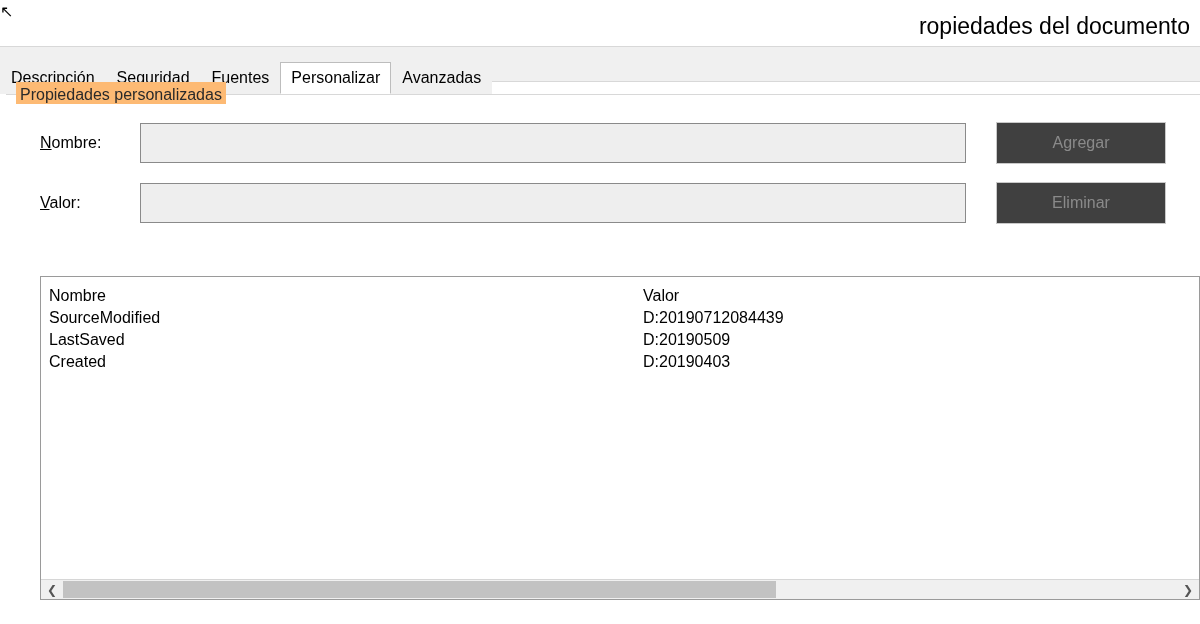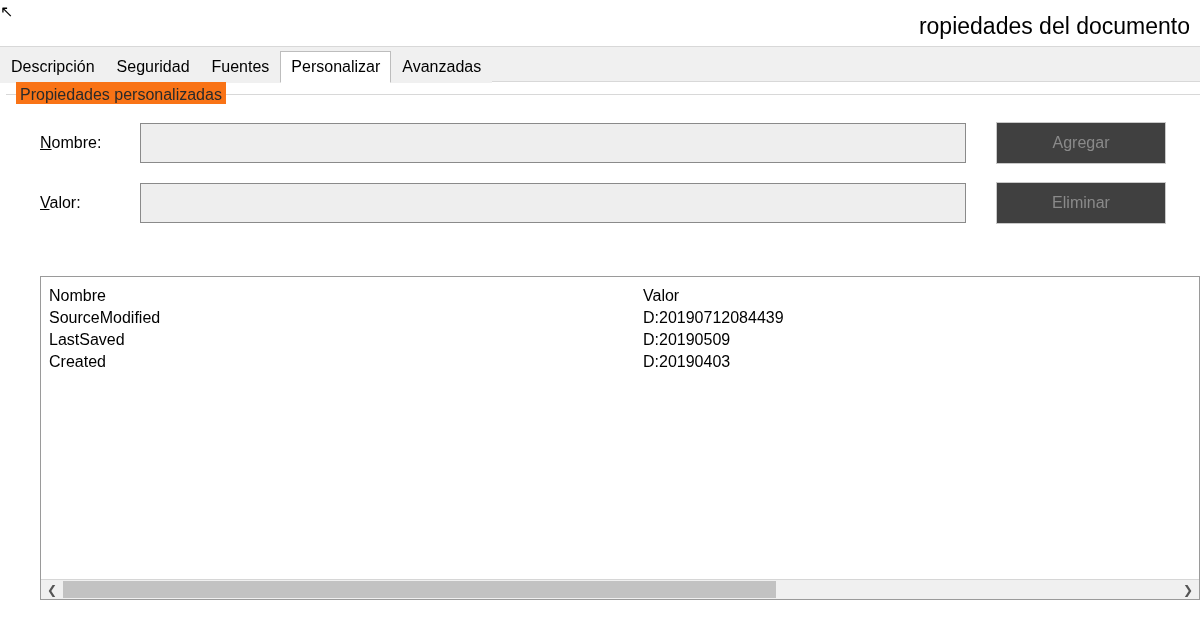--- a/index.html
+++ b/index.html
@@ -37,42 +37,42 @@
       padding: 0;
       height: 36px;
     }
     .tab {
       padding: 6px 10px;
       font-size: 16px;
       cursor: pointer;
       border: 1px solid transparent;
       background: #f0f0f0;
       position: relative;
-      top: 2px;
+      top: 13px;
     }
     .tab.active {
       background: #ffffff;
       border: 1px solid #bdbdbd;
       border-bottom: 1px solid #ffffff;
     }
     .content {
       padding: 0 0 0 6px;
     }
     .groupbox {
       border: 1px solid #d8d8d8;
       border-top: none;
       margin: 0 0 0 0;
       padding: 0 0 10px 0;
       position: relative;
     }
     .groupbox-label {
       position: relative;
       top: 0;
       left: 10px;
-      background: #f97316;
+      background: #fdba74;
       padding: 4px 4px 0 4px;
       font-size: 16px;
       color: #2a2a2a;
       display: inline-block;
     }
     .groupbox::before {
       content: "";
       position: absolute;
       top: 12px;
       left: 0;

